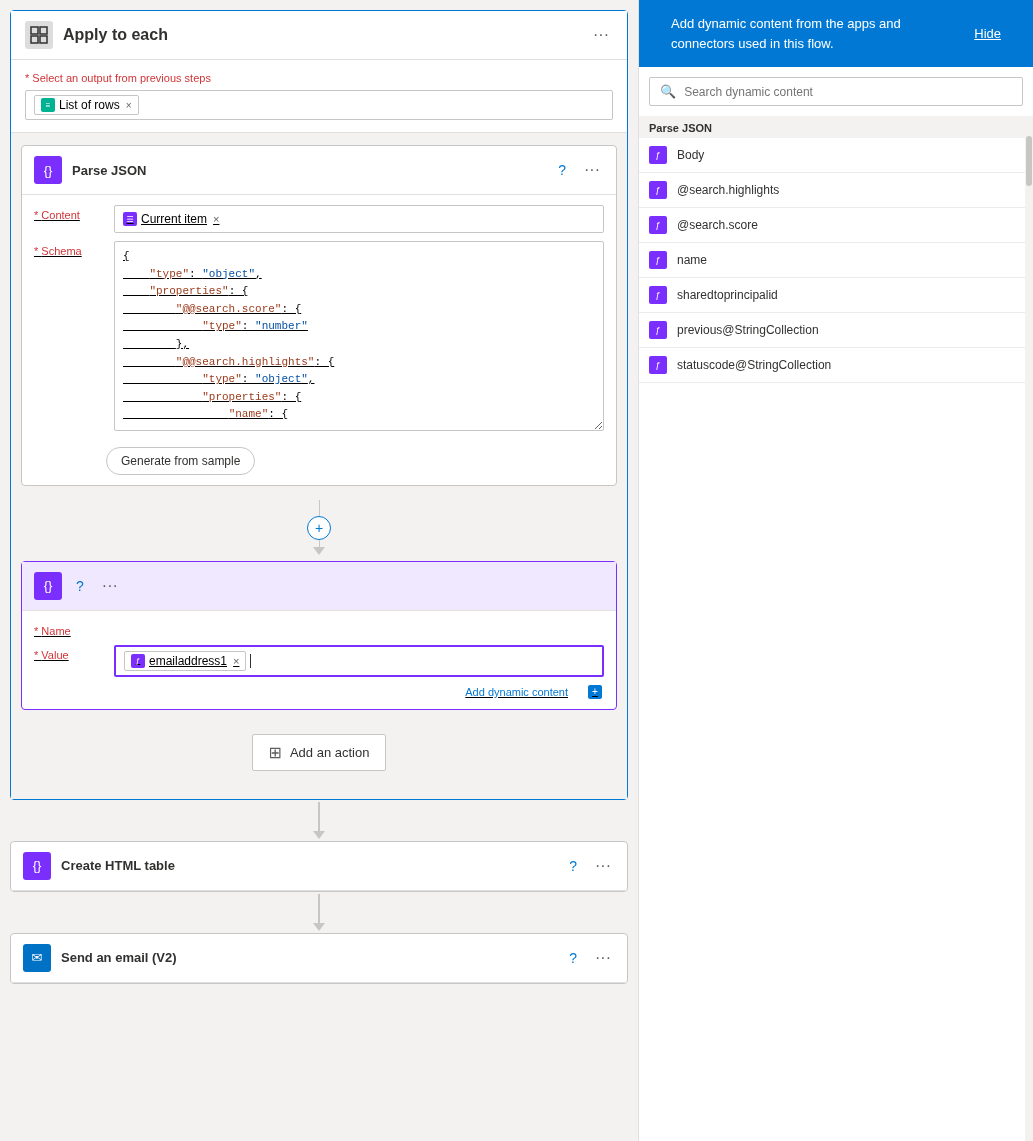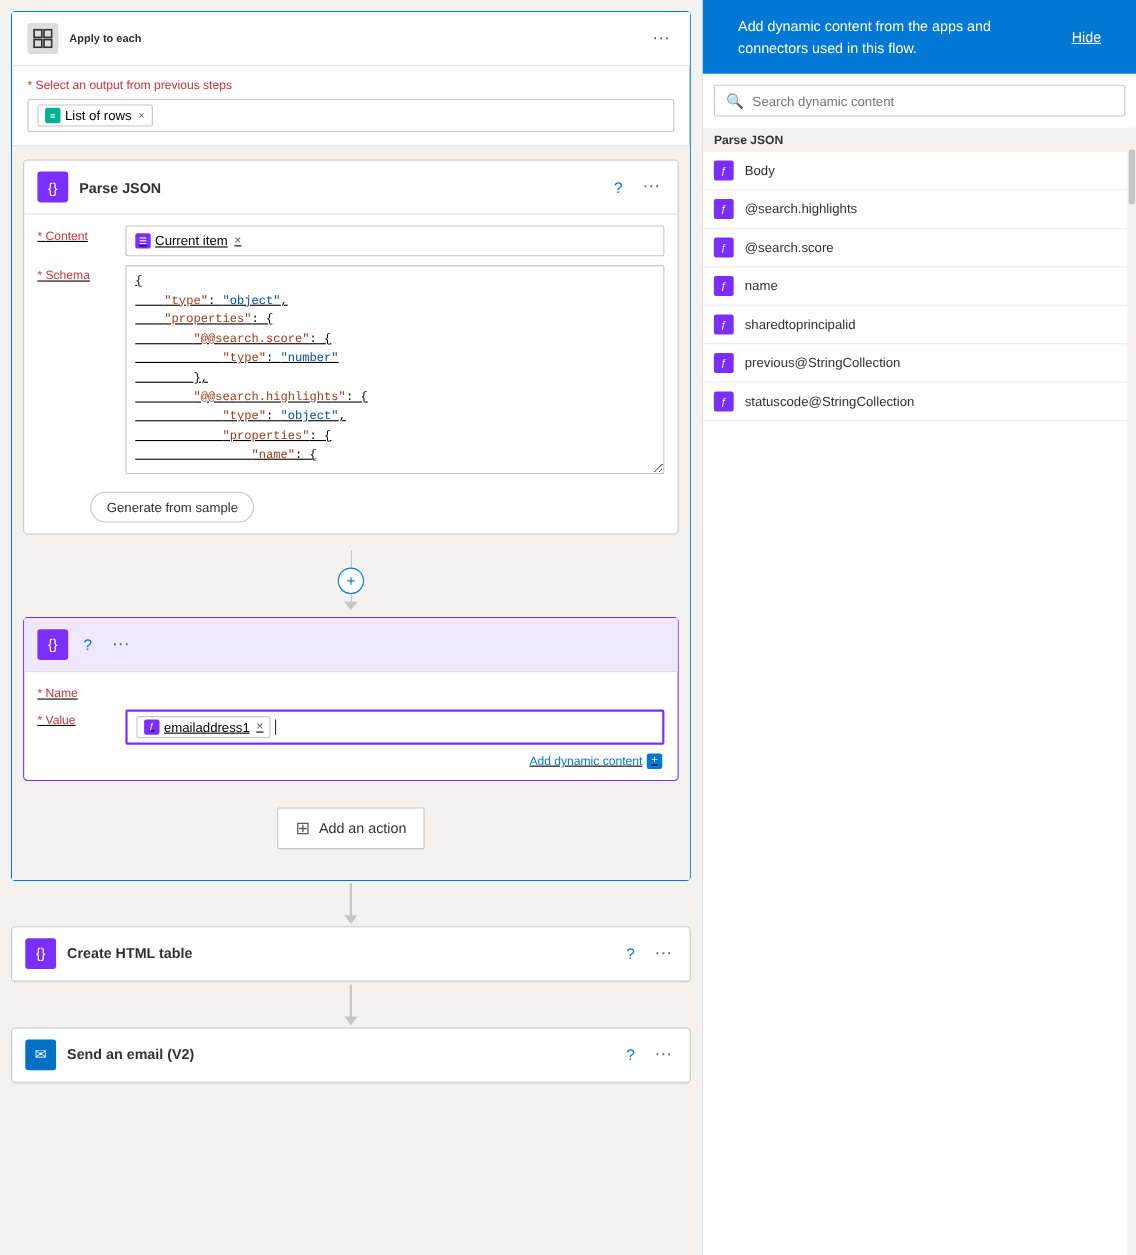--- a/index.html
+++ b/index.html
@@ -51,21 +51,21 @@
       border-radius: 3px;
       display: flex;
       align-items: center;
       justify-content: center;
       margin-right: 10px;
       font-size: 14px;
     }
 
     .card-header-title {
       flex: 1;
-      font-size: 10px;
+      font-size: 16px;
       font-weight: 600;
       color: #323130;
     }
 
     .card-header-actions {
       display: flex;
       align-items: center;
       gap: 10px;
     }
 
@@ -251,21 +251,21 @@
       color: #000;
       line-height: 1.6;
     }
 
     .json-brace { color: #000; }
     .json-key { color: #9c3b1b; }
     .json-string { color: #0451a5; }
 
     .generate-btn {
       margin-top: 8px;
-      margin-left: 48px;
+      margin-left: 72px;
       padding: 6px 14px;
       border: 1px solid #c8c6c4;
       background: #fff;
       border-radius: 14px;
       cursor: pointer;
       font-size: 12px;
       color: #323130;
     }
 
     
@@ -346,21 +346,21 @@
       align-items: center;
       justify-content: center;
       color: #fff;
       font-size: 8px;
     }
 
     .add-dynamic-link {
       display: flex;
       justify-content: flex-end;
       align-items: center;
-      gap: 4px;
+      gap: 20px;
       margin-top: 4px;
       font-size: 11px;
       color: #0078d4;
       cursor: pointer;
       padding-right: 2px;
     }
 
     .add-dynamic-plus {
       width: 14px;
       height: 14px;

